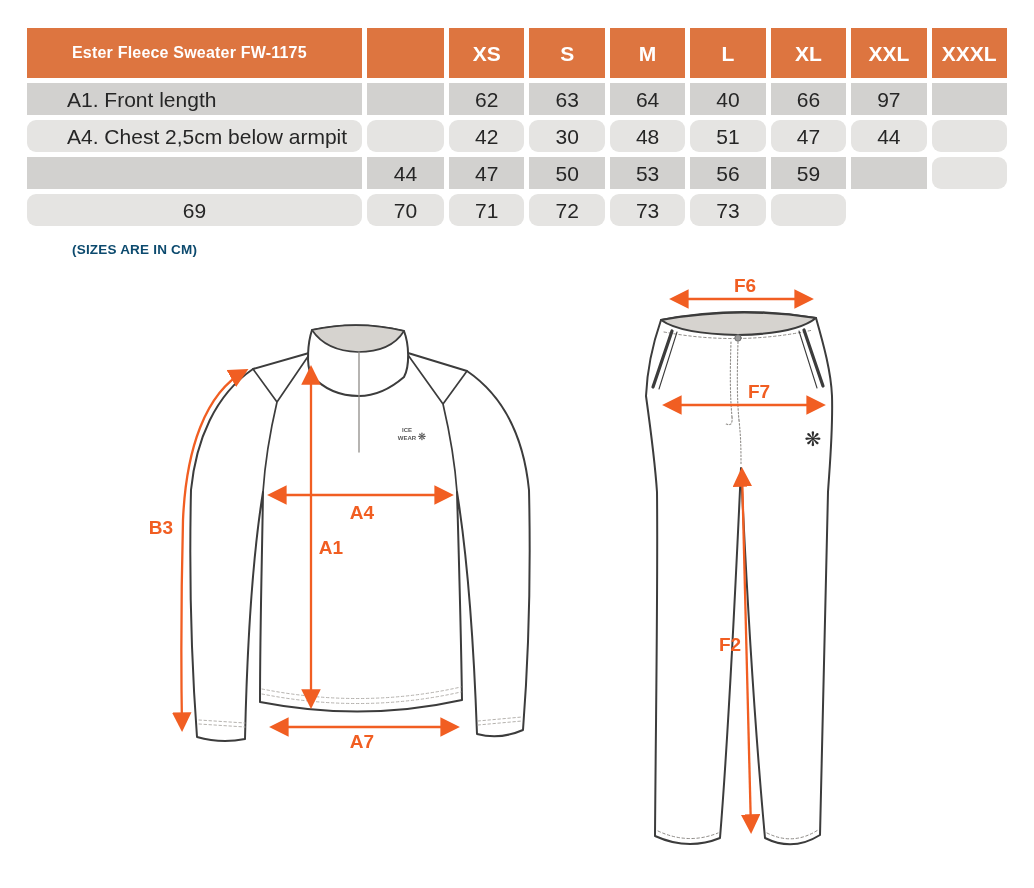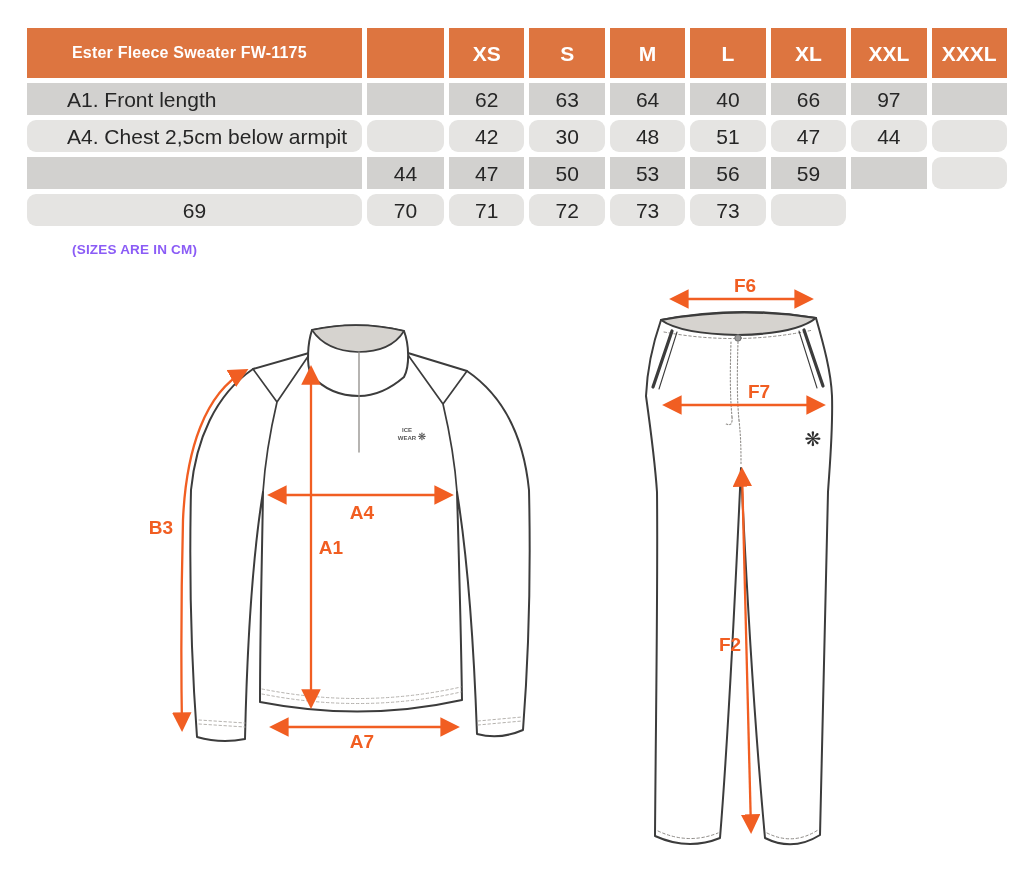--- a/index.html
+++ b/index.html
@@ -18,21 +18,21 @@
   }
   .c{display:flex;align-items:center;justify-content:center;font-size:21px;line-height:1;}
   .th{background:#DD7540;color:#ffffff;font-weight:bold;}
   .title{justify-content:flex-start;padding-left:45px;font-size:16px;letter-spacing:.2px;}
   .lbl{justify-content:flex-start;padding-left:40px;}
   .dark{background:#D2D1CF;}
   .light{background:#E5E4E2;border-radius:9px;}
   
   .note{
     position:absolute;left:72px;top:242px;
-    color:#8b5cf6;font-size:13.5px;font-weight:bold;letter-spacing:.2px;
+    color:#0c4a6e;font-size:13.5px;font-weight:bold;letter-spacing:.2px;
   }
   
   .diagrams{position:absolute;left:0;top:270px;}
   .mlabel{fill:#F15E22;font-size:19px;font-weight:bold;font-family:"Liberation Sans",sans-serif;}
   .logo-txt{fill:#555;font-size:6px;font-weight:bold;font-family:"Liberation Sans",sans-serif;}
 </style>
 </head>
 <body>
 
 <div class="size-table">

